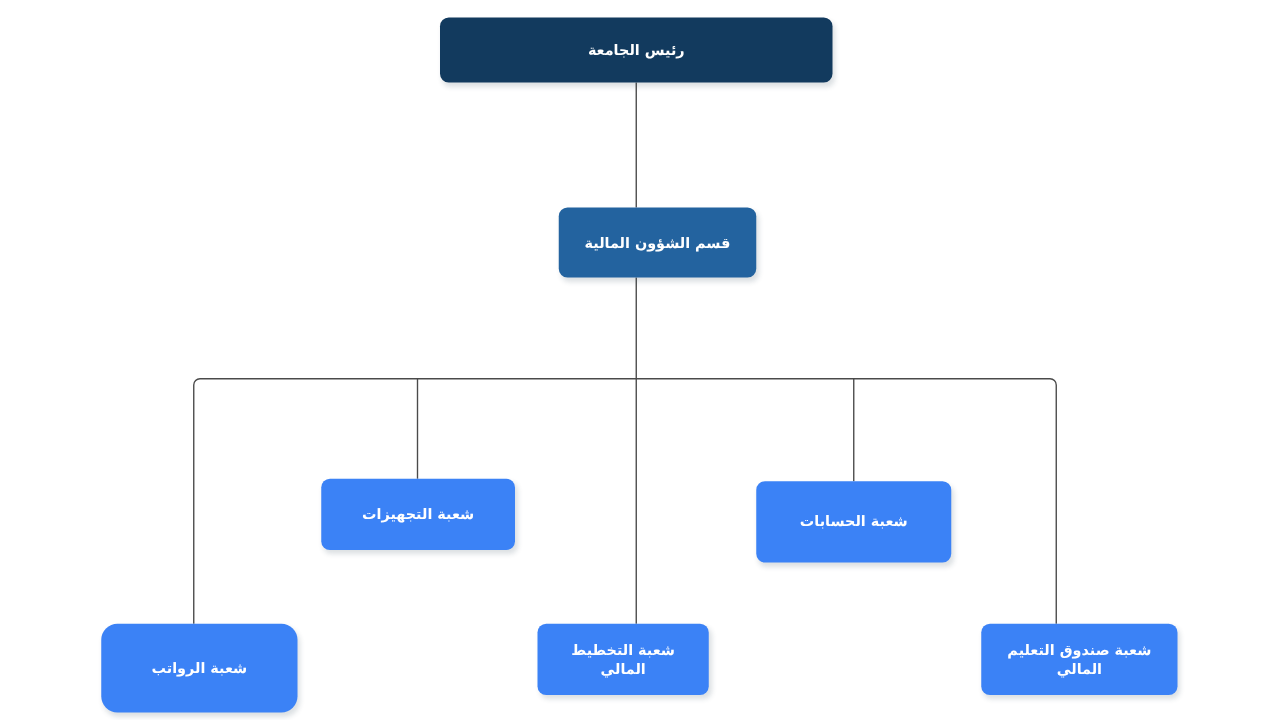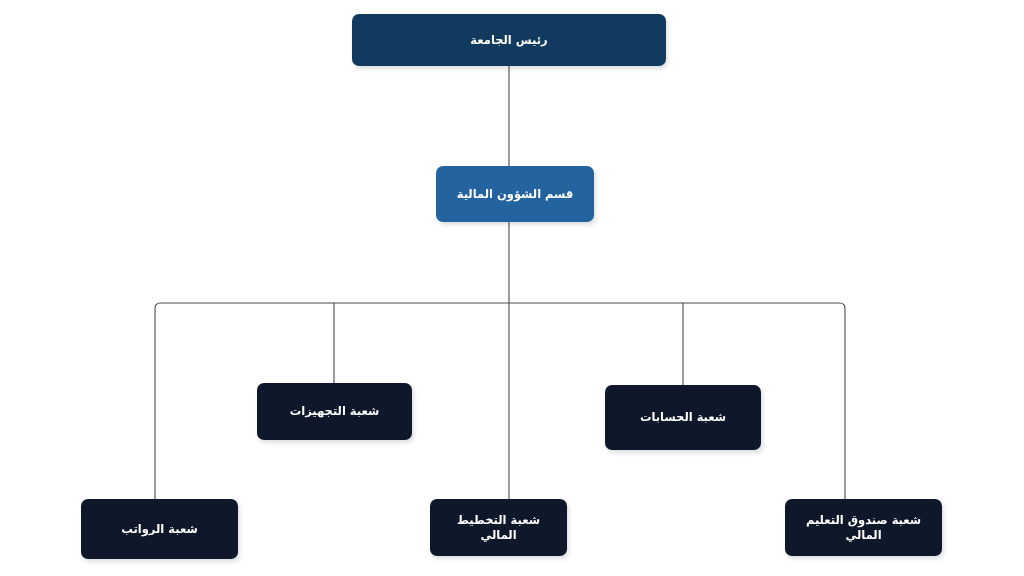--- a/index.html
+++ b/index.html
@@ -44,21 +44,21 @@
   }
   .node-level-1 {
     background: #123a5e;
     font-size: 11.5px;
   }
   .node-level-2 {
     background: #23639f;
     font-size: 11.5px;
   }
   .node-level-3 {
-    background: #0f172a;
+    background: #3b82f6;
     font-size: 11.5px;
   }
   .node-label {
     display: block;
     width: 100%;
   }
 </style>
 </head>
 <body>
 
@@ -82,33 +82,33 @@
       <path d="M 683 303 L 683 385"></path>
 
       <path d="M 840 303 A 5 5 0 0 1 845 308 L 845 499"></path>
     </g>
   </svg>
 
   <div class="node node-level-1" style="left:352px; top:14px; width:314px; height:52px;">
     <span class="node-label">رئيس الجامعة</span>
   </div>
 
-  <div class="node node-level-2" style="left:436px; top:166px; width:158px; height:56px;">
+  <div class="node node-level-2" style="left:447px; top:166px; width:158px; height:56px;">
     <span class="node-label">قسم الشؤون المالية</span>
   </div>
 
   <div class="node node-level-3" style="left:257px; top:383px; width:155px; height:57px;">
     <span class="node-label">شعبة التجهيزات</span>
   </div>
 
   <div class="node node-level-3" style="left:605px; top:385px; width:156px; height:65px;">
     <span class="node-label">شعبة الحسابات</span>
   </div>
 
-  <div class="node node-level-3" style="left:81px; top:499px; width:157px; height:60px;">
+  <div class="node node-level-3" style="left:81px; top:499px; width:157px; height:71px;border-radius:13px;">
     <span class="node-label">شعبة الرواتب</span>
   </div>
 
   <div class="node node-level-3" style="left:430px; top:499px; width:137px; height:57px;">
     <span class="node-label">شعبة التخطيط المالي</span>
   </div>
 
   <div class="node node-level-3" style="left:785px; top:499px; width:157px; height:57px;">
     <span class="node-label">شعبة صندوق التعليم المالي</span>
   </div>

